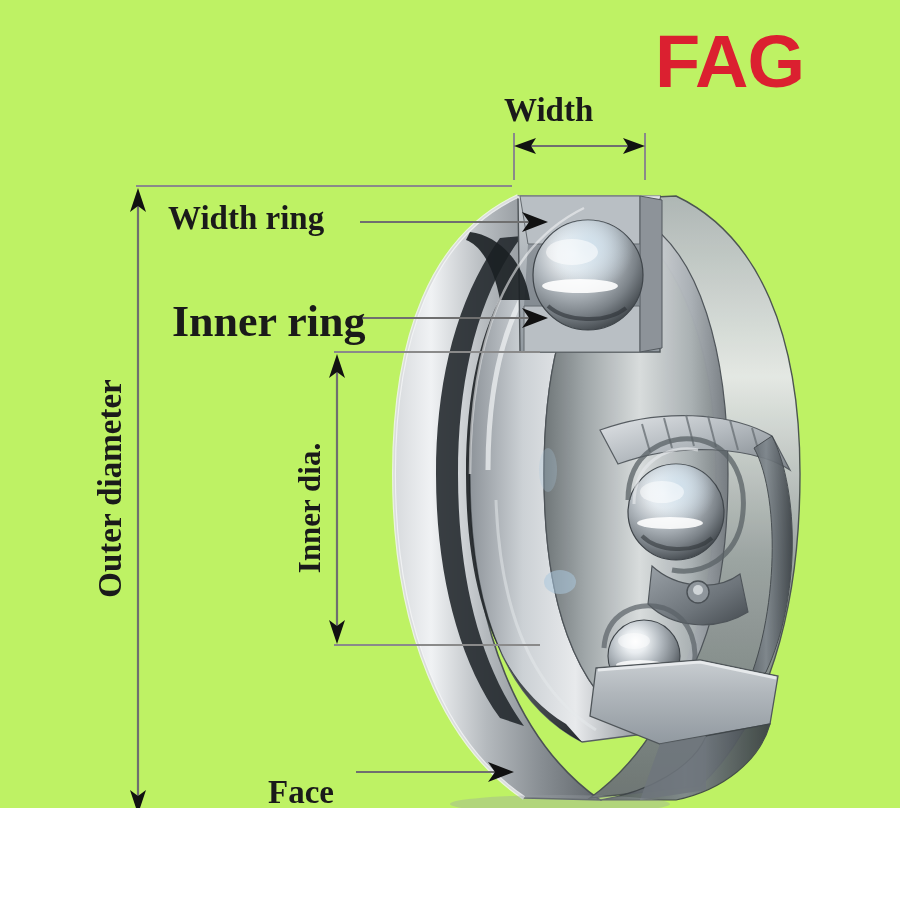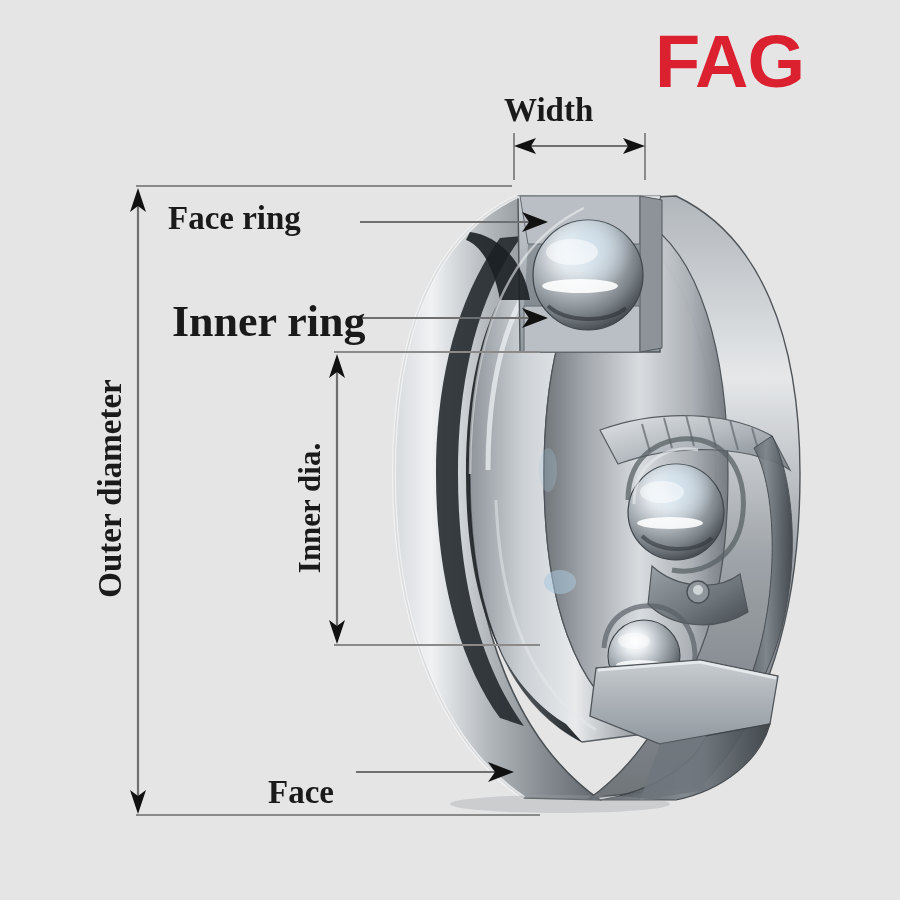--- a/index.html
+++ b/index.html
@@ -3,22 +3,22 @@
 <meta charset="utf-8">
 <style>
   html, body {
     margin: 0;
     padding: 0;
     background: #ffffff;
   }
   #stage {
     position: relative;
     width: 900px;
-    height: 900px;
-    background: #e5e5e5;
+    height: 808px;
+    background: #bef264;
     overflow: hidden;
     font-family: "Liberation Serif", serif;
     text-decoration: underline;
   }
   #stage svg { display: block; }
 
   
   .brand {
     position: absolute;
     left: 655px;
@@ -351,21 +351,21 @@
       </g>
     </g>
   </svg>
 
   <div class="brand">
     <div class="brand-text">FAG</div>
   </div>
 
   <div class="lbl lbl-width">Width</div>
 
-  <div class="lbl lbl-outer-ring">Face ring</div>
+  <div class="lbl lbl-outer-ring">Width ring</div>
 
   <div class="lbl lbl-inner-ring">Inner ring</div>
 
   <div class="lbl lbl-rot lbl-outer-dia">Outer diameter</div>
 
   <div class="lbl lbl-rot lbl-inner-dia">Inner dia.</div>
 
   <div class="lbl lbl-face">Face</div>
 
 </div>

